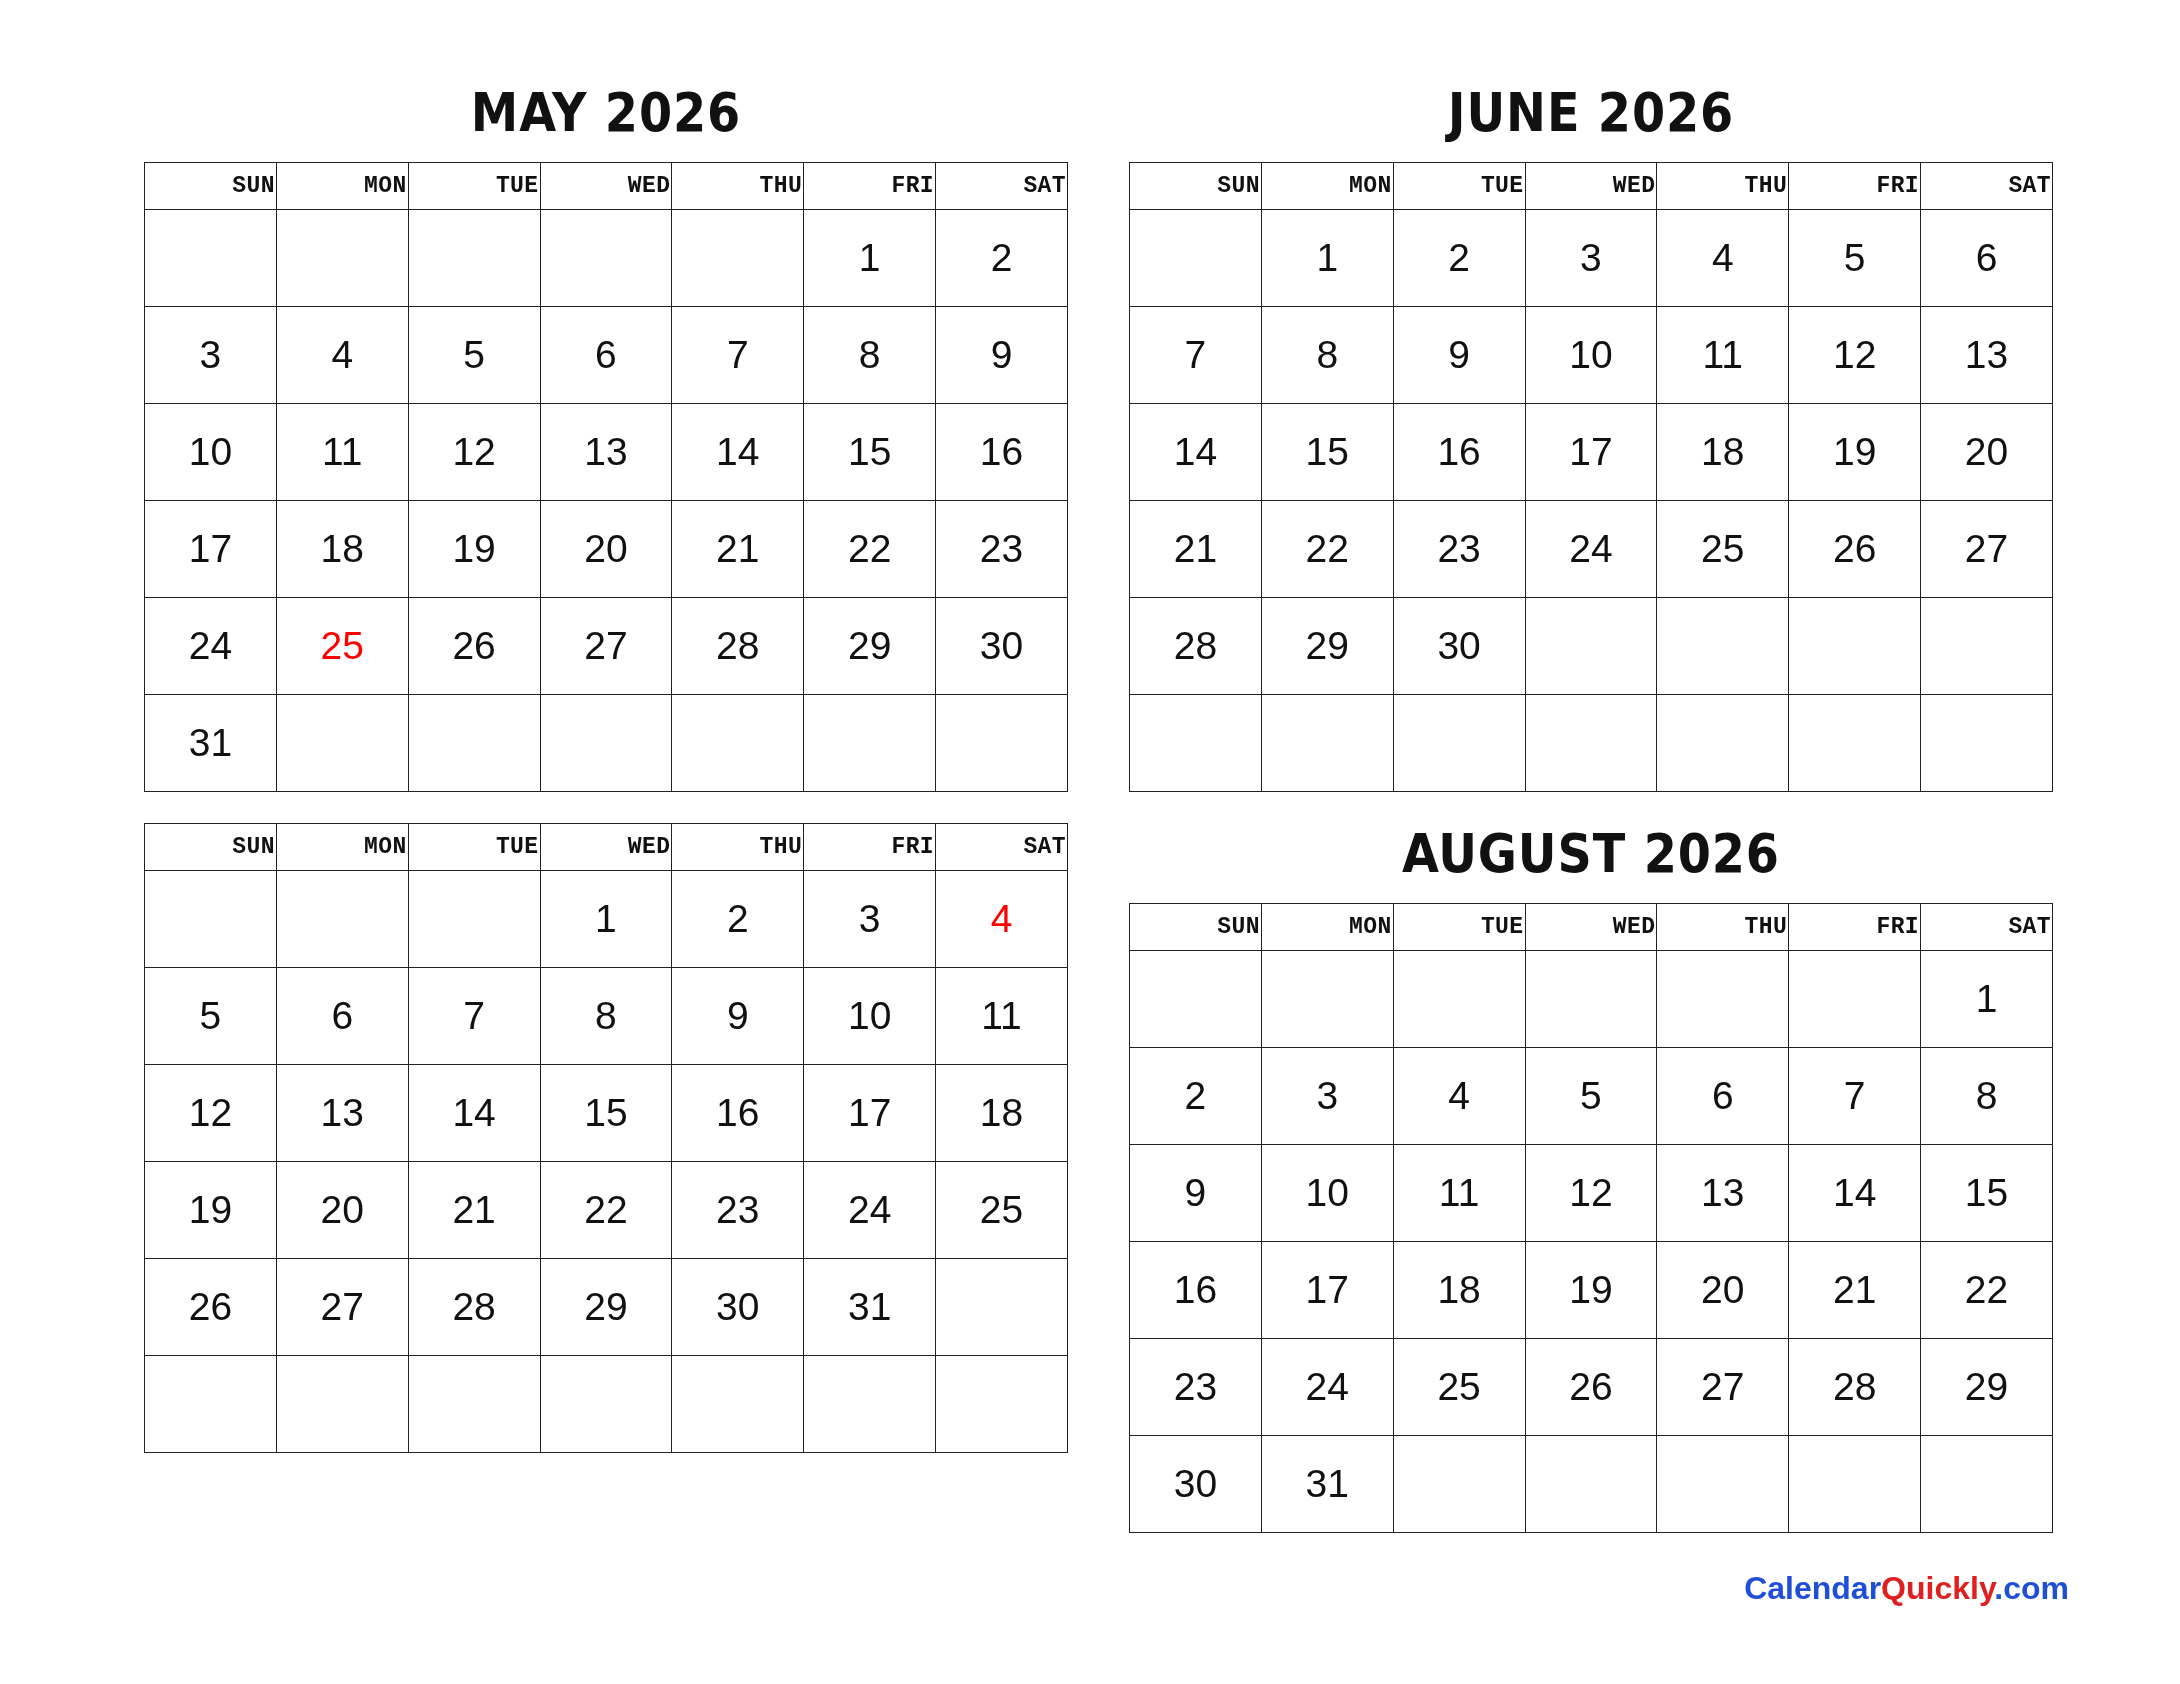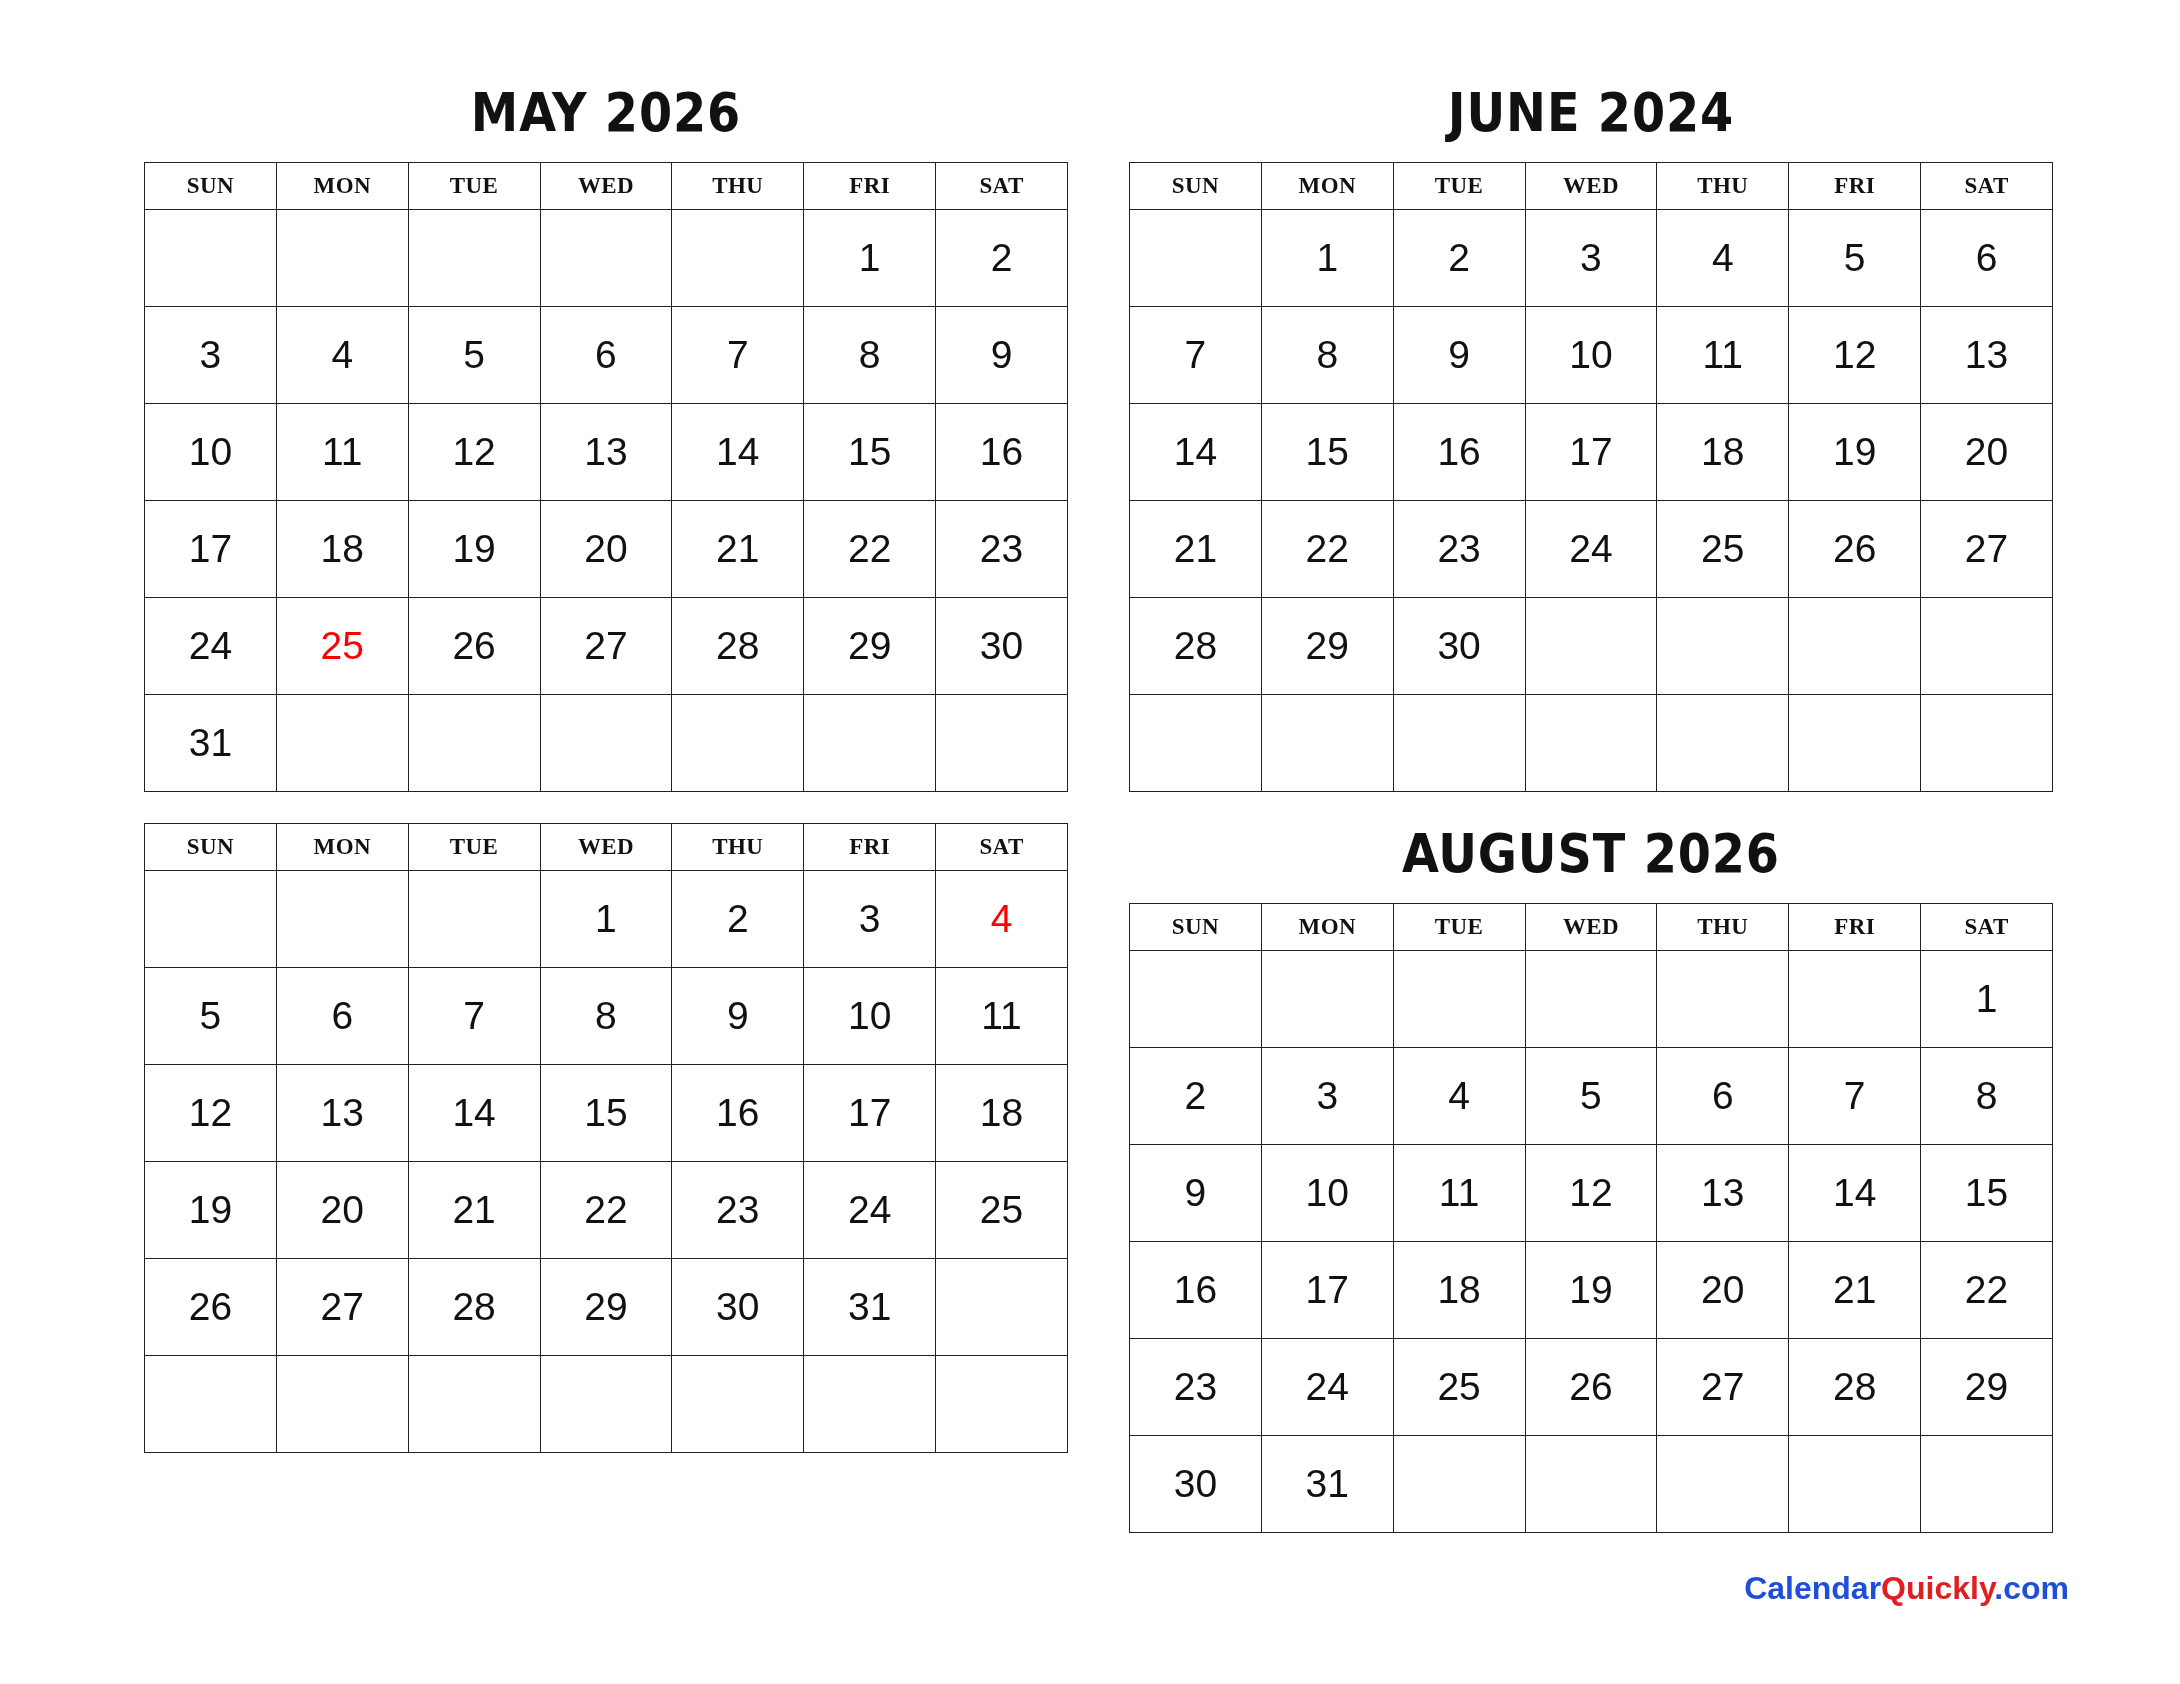--- a/index.html
+++ b/index.html
@@ -45,24 +45,24 @@
   table.cal {
     border-collapse: collapse;
     width: 100%;
     table-layout: fixed;
   }
   table.cal th {
     border: 1.7px solid #222222;
     font-size: 23px;
     font-weight: bold;
     height: 44px;
-    text-align: center;
+    text-align: right;
     color: #111111;
     letter-spacing: 0.4px;
-    font-family: Liberation Serif, serif;
+    font-family: Liberation Mono, monospace;
   }
   table.cal td {
     border: 1.7px solid #222222;
     height: 94px;
     text-align: center;
     font-size: 39px;
     color: #111111;
     vertical-align: middle;
     font-family: "Liberation Sans", sans-serif;
   }
@@ -156,21 +156,21 @@
               <td class="empty"></td>
               <td class="empty"></td>
               <td class="empty"></td>
               <td class="empty"></td>
               <td class="empty"></td>
             </tr>
           </tbody>
         </table>
       </div>
       <div class="month-block">
-        <div class="month-title">JUNE 2024</div>
+        <div class="month-title">JUNE 2026</div>
         <table class="cal">
           <thead>
             <tr>
               <th>SUN</th>
               <th>MON</th>
               <th>TUE</th>
               <th>WED</th>
               <th>THU</th>
               <th>FRI</th>
               <th>SAT</th>

